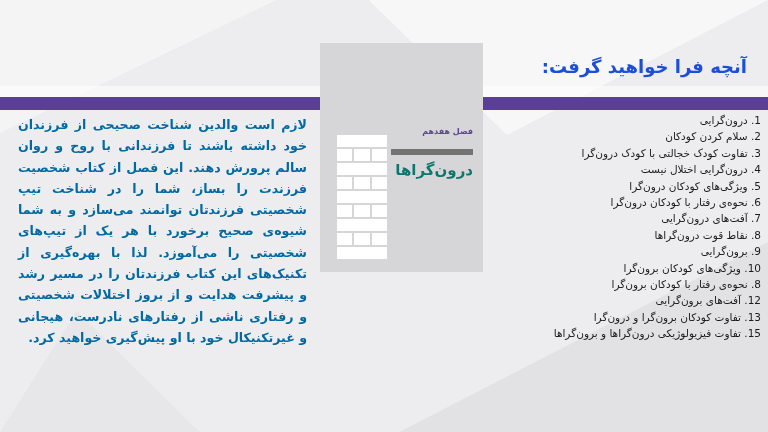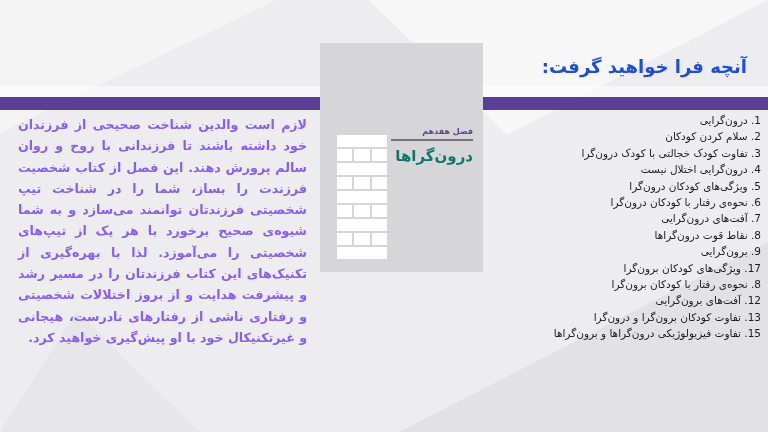--- a/index.html
+++ b/index.html
@@ -50,35 +50,35 @@
     position: absolute; top: 112px; right: 7px; width: 326px;
     direction: rtl; text-align: justify;
     font-size: 10.5px; font-weight: normal; line-height: 16.4px;
     color: #1c1c1c; z-index: 3;
   }
   
   .intro {
     position: absolute; top: 114px; left: 18px; width: 289px;
     direction: rtl; text-align: justify;
     font-size: 12.6px; font-weight: bold; line-height: 21.3px;
-    color: #8b5cf6; z-index: 3;
+    color: #0369a1; z-index: 3;
   }
   
   .book-cover {
     position: absolute; left: 320px; top: 43px; width: 163px; height: 229px;
     background: #d6d6d8; z-index: 4;
   }
   .cover-text {
     position: absolute; top: 84px; right: 10px;
     direction: rtl; text-align: right;
   }
   .cover-chapter {
     font-size: 8px; font-weight: bold; color: #5d4691;
-    width: 82px; padding-bottom: 3px;
-    border-bottom: 2px solid #737373;
+    width: 82px; padding-bottom: 13px;
+    border-bottom: 6px solid #737373;
   }
   .cover-title {
     font-size: 15px; font-weight: bold; color: #0f766e;
     line-height: 21px; white-space: nowrap;
   }
   .cover-title.first { margin-top: 5px; }
   
   .bricks {
     position: absolute; left: 17px; top: 92px; width: 50px;
     display: flex; flex-direction: column; gap: 2px;
@@ -102,21 +102,21 @@
 <div class="learn-list">
     <div class="learn-item">1. درون‌گرایی</div>
     <div class="learn-item">2. سلام کردن کودکان</div>
     <div class="learn-item">3. تفاوت کودک خجالتی با کودک درون‌گرا</div>
     <div class="learn-item">4. درون‌گرایی اختلال نیست</div>
     <div class="learn-item">5. ویژگی‌های کودکان درون‌گرا</div>
     <div class="learn-item">6. نحوه‌ی رفتار با کودکان درون‌گرا</div>
     <div class="learn-item">7. آفت‌های درون‌گرایی</div>
     <div class="learn-item">8. نقاط قوت درون‌گراها</div>
     <div class="learn-item">9. برون‌گرایی</div>
-    <div class="learn-item">17. ویژگی‌های کودکان برون‌گرا</div>
+    <div class="learn-item">10. ویژگی‌های کودکان برون‌گرا</div>
     <div class="learn-item">8. نحوه‌ی رفتار با کودکان برون‌گرا</div>
     <div class="learn-item">12. آفت‌های برون‌گرایی</div>
     <div class="learn-item">13. تفاوت کودکان برون‌گرا و درون‌گرا</div>
     <div class="learn-item">15. تفاوت فیزیولوژیکی درون‌گراها و برون‌گراها</div>
   </div>
 
 <div class="intro">لازم است والدین شناخت صحیحی از فرزندان خود داشته باشند تا فرزندانی با روح و روان سالم پرورش دهند. این فصل از کتاب شخصیت فرزندت را بساز، شما را در شناخت تیپ شخصیتی فرزندتان توانمند می‌سازد و به شما شیوه‌ی صحیح برخورد با هر یک از تیپ‌های شخصیتی را می‌آموزد. لذا با بهره‌گیری از تکنیک‌های این کتاب فرزندتان را در مسیر رشد و پیشرفت هدایت و از بروز اختلالات شخصیتی و رفتاری ناشی از رفتارهای نادرست، هیجانی و غیرتکنیکال خود با او پیش‌گیری خواهید کرد.</div>
 
 <div class="book-cover">
   <div class="bricks">

